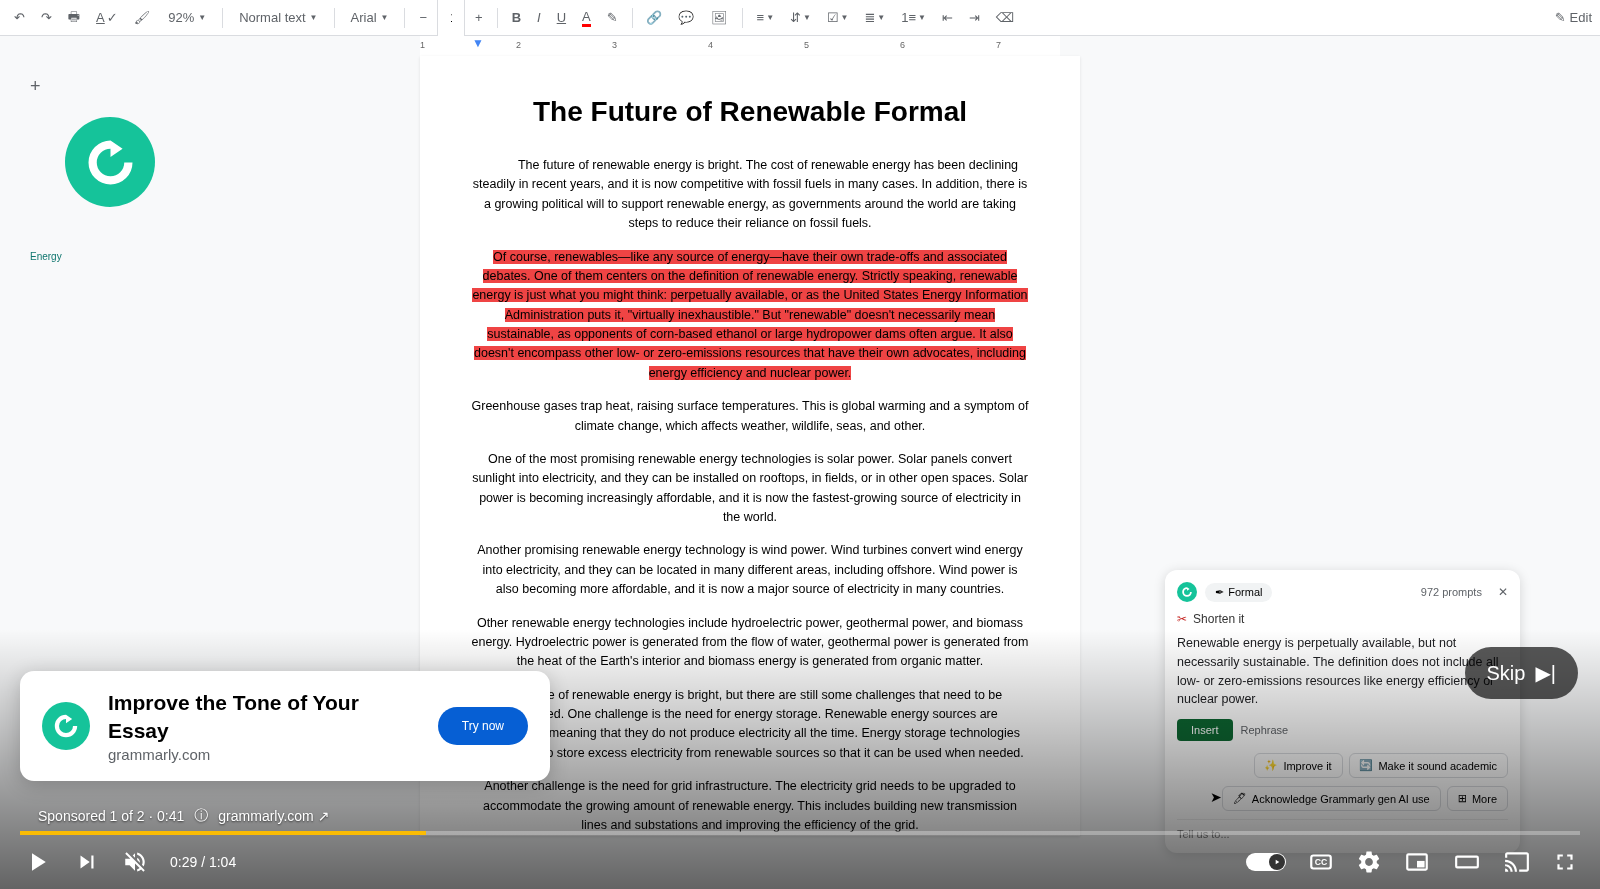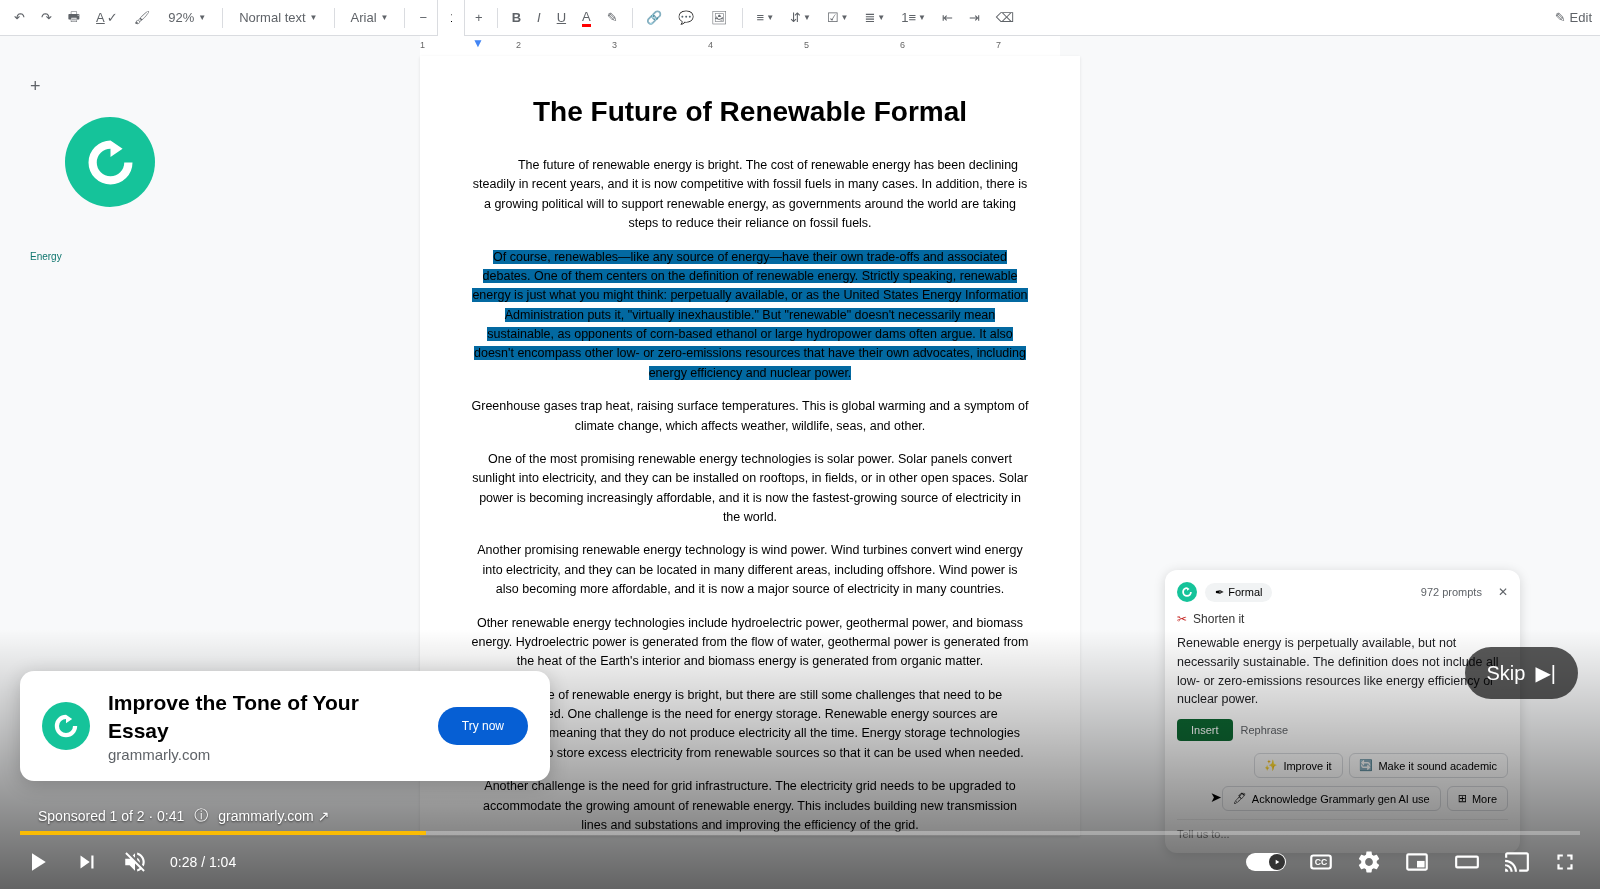--- a/index.html
+++ b/index.html
@@ -24,21 +24,21 @@
 .add-tab { font-size: 18px; color: #5f6368; cursor: pointer; margin-bottom: 20px; display: inline-block; }
 .grammarly-logo-big { width: 90px; height: 90px; border-radius: 50%; background: #15c39a; display: flex; align-items: center; justify-content: center; margin: 0 0 40px 35px; }
 .grammarly-logo-big svg { width: 55px; height: 55px; }
 .outline-item { color: #0f766e; font-size: 10px; padding: 4px 0; cursor: pointer; }
 
 
 .doc-container { position: absolute; left: 420px; top: 56px; width: 660px; height: 780px; background: #fff; box-shadow: 0 1px 3px rgba(0,0,0,0.1); padding: 40px 50px; overflow: hidden; }
 .doc-title { font-size: 28px; font-weight: bold; text-align: center; margin-bottom: 28px; color: #000; }
 .doc-para { font-size: 12.5px; line-height: 1.55; color: #000; margin-bottom: 14px; text-align: center; }
 .doc-para.indent { text-indent: 36px; }
-.highlighted { background: #0369a1; }
+.highlighted { background: #ef4444; }
 
 
 .grammarly-panel { position: absolute; right: 80px; top: 570px; width: 355px; background: #fff; border-radius: 12px; box-shadow: 0 2px 12px rgba(0,0,0,0.15); padding: 12px; font-size: 12px; }
 .gp-header { display: flex; align-items: center; gap: 8px; margin-bottom: 10px; }
 .gp-logo-sm { width: 20px; height: 20px; border-radius: 50%; background: #15c39a; display: flex; align-items: center; justify-content: center; }
 .gp-badge { background: #f1f3f4; border-radius: 12px; padding: 3px 10px; font-size: 11px; display: flex; align-items: center; gap: 4px; }
 .gp-prompts { margin-left: auto; font-size: 11px; color: #5f6368; }
 .gp-close { cursor: pointer; color: #5f6368; margin-left: 8px; }
 .gp-action-title { display: flex; align-items: center; gap: 6px; font-size: 12px; color: #333; margin-bottom: 8px; }
 .gp-suggestion { font-size: 12.5px; line-height: 1.5; color: #202124; margin-bottom: 10px; }
@@ -249,21 +249,21 @@
   <span class="vc-btn">
       <svg width="26" height="26" viewBox="0 0 24 24">
         <path d="M6 18l8.5-6L6 6v12zM16 6v12h2V6h-2z" fill="#fff"></path>
       </svg>
     </span>
   <span class="vc-btn">
       <svg width="26" height="26" viewBox="0 0 24 24">
         <path d="M16.5 12c0-1.77-1.02-3.29-2.5-4.03v2.21l2.45 2.45c.03-.2.05-.41.05-.63zm2.5 0c0 .94-.2 1.82-.54 2.64l1.51 1.51C20.63 14.91 21 13.5 21 12c0-4.28-2.99-7.86-7-8.77v2.06c2.89.86 5 3.54 5 6.71zM4.27 3L3 4.27 7.73 9H3v6h4l5 5v-6.73l4.25 4.25c-.67.52-1.42.93-2.25 1.18v2.06c1.38-.31 2.63-.95 3.69-1.81L19.73 21 21 19.73l-9-9L4.27 3zM12 4L9.91 6.09 12 8.18V4z" fill="#fff"></path>
       </svg>
     </span>
-  <span class="vc-time">0:28 / 1:04</span>
+  <span class="vc-time">0:29 / 1:04</span>
   <div class="vc-right">
     <div class="autoplay-toggle">
         <div class="autoplay-knob">
           <svg width="8" height="8" viewBox="0 0 24 24">
             <path d="M8 5v14l11-7z" fill="#fff"></path>
           </svg>
         </div>
       </div>
     <span class="vc-btn">
         <svg width="26" height="26" viewBox="0 0 24 24">

